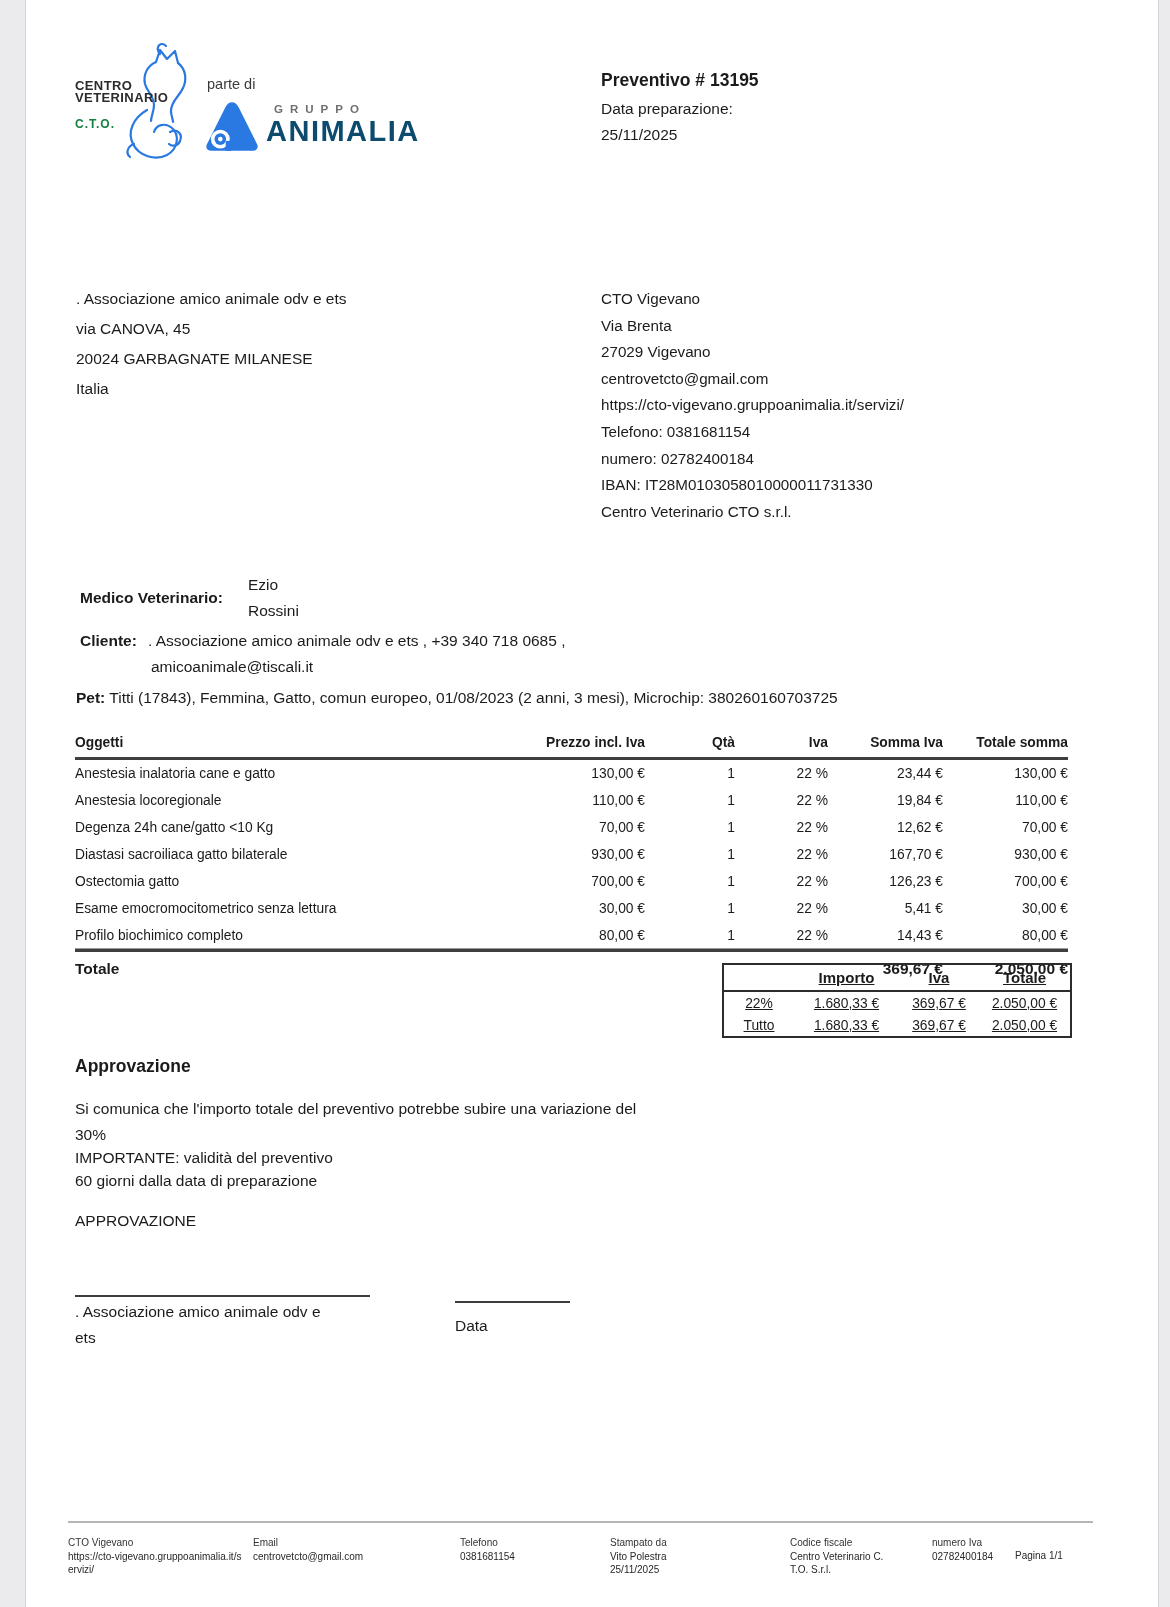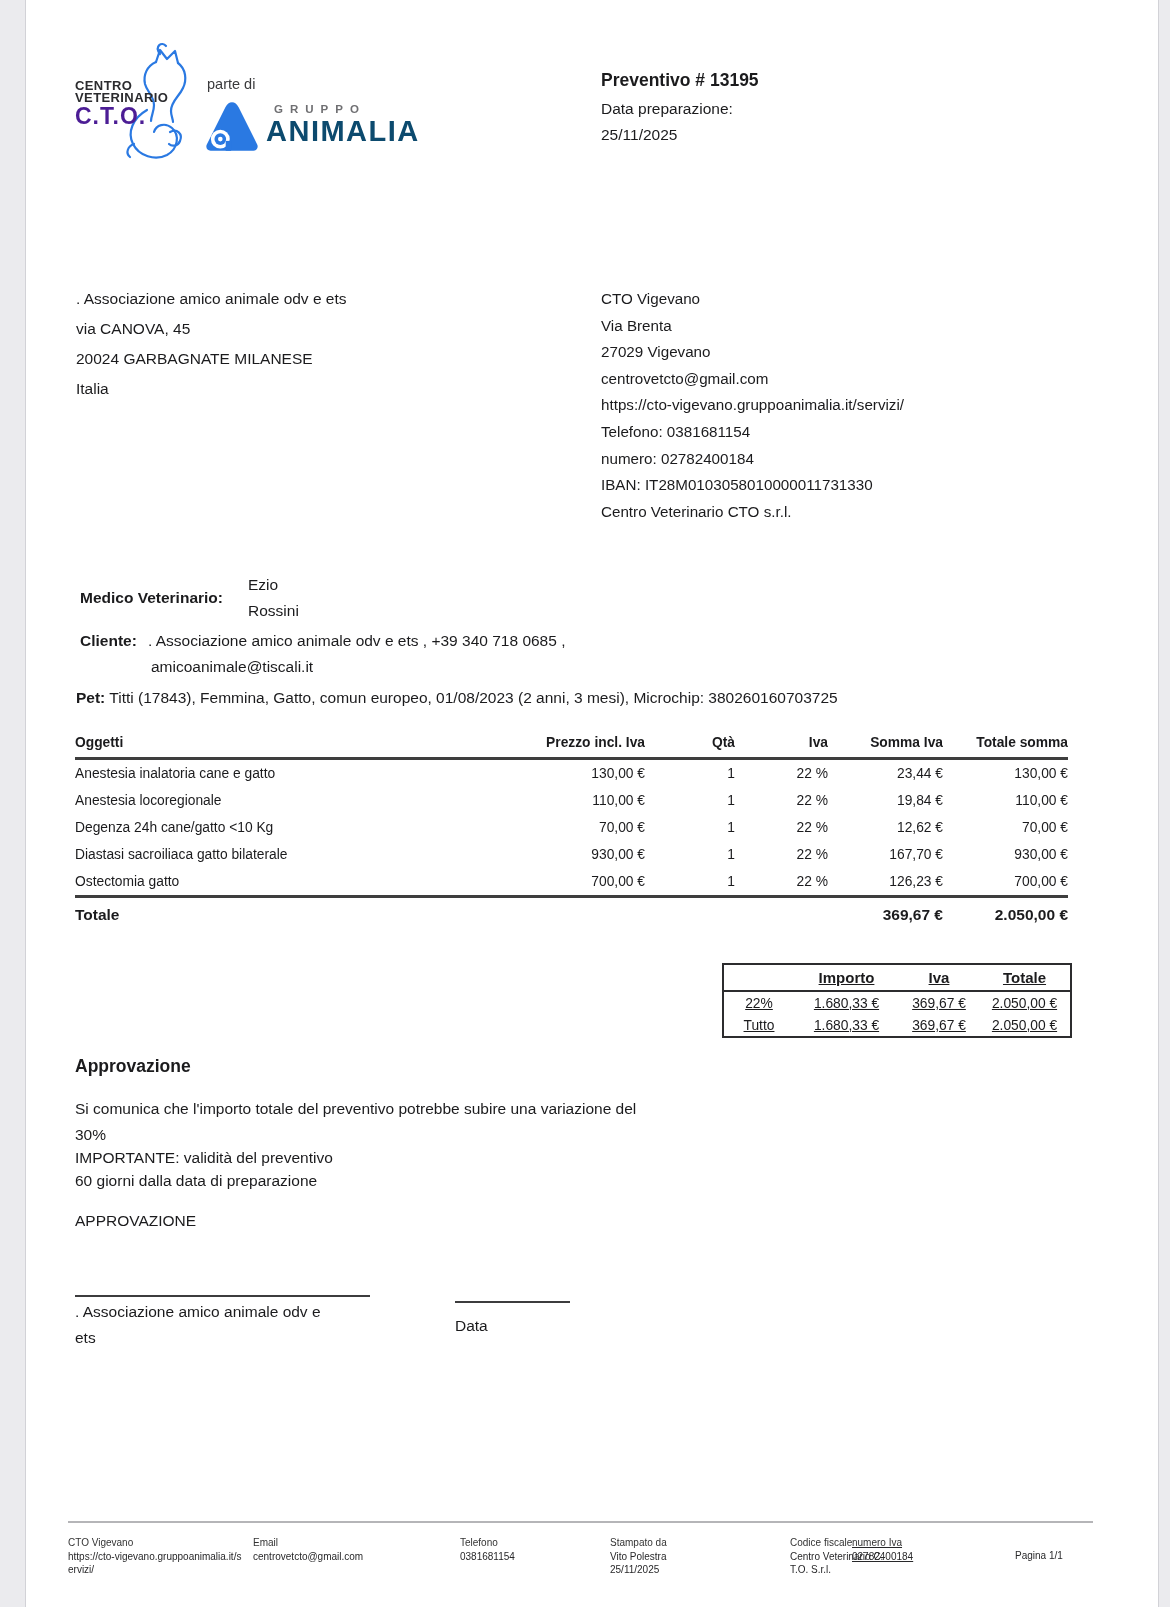--- a/index.html
+++ b/index.html
@@ -6,21 +6,21 @@
   html,body { background:#ebebee; }
   body { font-family:"Liberation Sans", sans-serif; color:#1b1b1d; }
   .canvas { position:relative; width:1170px; height:1607px; background:#fff; margin:0 auto; overflow:hidden; }
   .edge { position:absolute; top:0; bottom:0; background:#ebebee; z-index:5; }
   .edge.left { left:0; width:26px; border-right:1px solid #d2d2d7; }
   .edge.right { right:0; width:12px; border-left:1px solid #d2d2d7; }
   .abs { position:absolute; }
 
   
   .cto-line { font-size:13px; font-weight:bold; color:#2b2b2e; letter-spacing:.4px; line-height:12px; }
-  .cto-sigla { font-size:23px; font-weight:bold; color:#4c1d95; letter-spacing:1px; line-height:20px; margin-top:2px; }
+  .cto-sigla { font-size:12px; font-weight:bold; color:#15803d; letter-spacing:1px; line-height:20px; margin-top:10px; }
   .parte-di { font-size:14.5px; color:#3a3a3c; }
   .gruppo { font-size:11.5px; letter-spacing:7px; color:#6f6f72; font-weight:bold; }
   .animalia { font-size:29px; font-weight:bold; color:#0c4a6e; letter-spacing:1.5px; line-height:29px;text-align:center; }
 
   .doc-title { font-size:17.5px; font-weight:bold; }
   .doc-line { font-size:15.5px; line-height:26px;text-align:right; }
 
   .addr { font-size:15.5px; }
   .addr div { line-height:30px; }
   .clinic { font-size:15.2px; }
@@ -176,20 +176,36 @@
         <td>930,00 €</td>
       </tr>
       <tr>
         <td class="c0">Ostectomia gatto</td>
         <td>700,00 €</td>
         <td>1</td>
         <td>22 %</td>
         <td>126,23 €</td>
         <td>700,00 €</td>
       </tr>
+      <tr>
+        <td class="c0">Esame emocromocitometrico senza lettura</td>
+        <td>30,00 €</td>
+        <td>1</td>
+        <td>22 %</td>
+        <td>5,41 €</td>
+        <td>30,00 €</td>
+      </tr>
+      <tr class="lastrow">
+        <td class="c0">Profilo biochimico completo</td>
+        <td>80,00 €</td>
+        <td>1</td>
+        <td>22 %</td>
+        <td>14,43 €</td>
+        <td>80,00 €</td>
+      </tr>
       <tr class="total">
         <td class="c0">Totale</td>
         <td></td>
         <td></td>
         <td></td>
         <td>369,67 €</td>
         <td>2.050,00 €</td>
       </tr>
     </tbody>
   </table>
@@ -257,18 +273,18 @@
   <div class="abs ft" style="left:610px; top:1536px;">
     <div class="t">Stampato da</div>
     <div>Vito Polestra</div>
     <div>25/11/2025</div>
   </div>
   <div class="abs ft" style="left:790px; top:1536px;">
     <div class="t">Codice fiscale</div>
     <div>Centro Veterinario C.</div>
     <div>T.O. S.r.l.</div>
   </div>
-  <div class="abs ft" style="left:852px; top:1536px;text-decoration:underline;">
+  <div class="abs ft" style="left:932px; top:1536px;">
     <div class="t">numero Iva</div>
     <div>02782400184</div>
   </div>
   <div class="abs ft" style="left:1015px; top:1549px;">Pagina 1/1</div>
 </div>
 
 </body></html>

